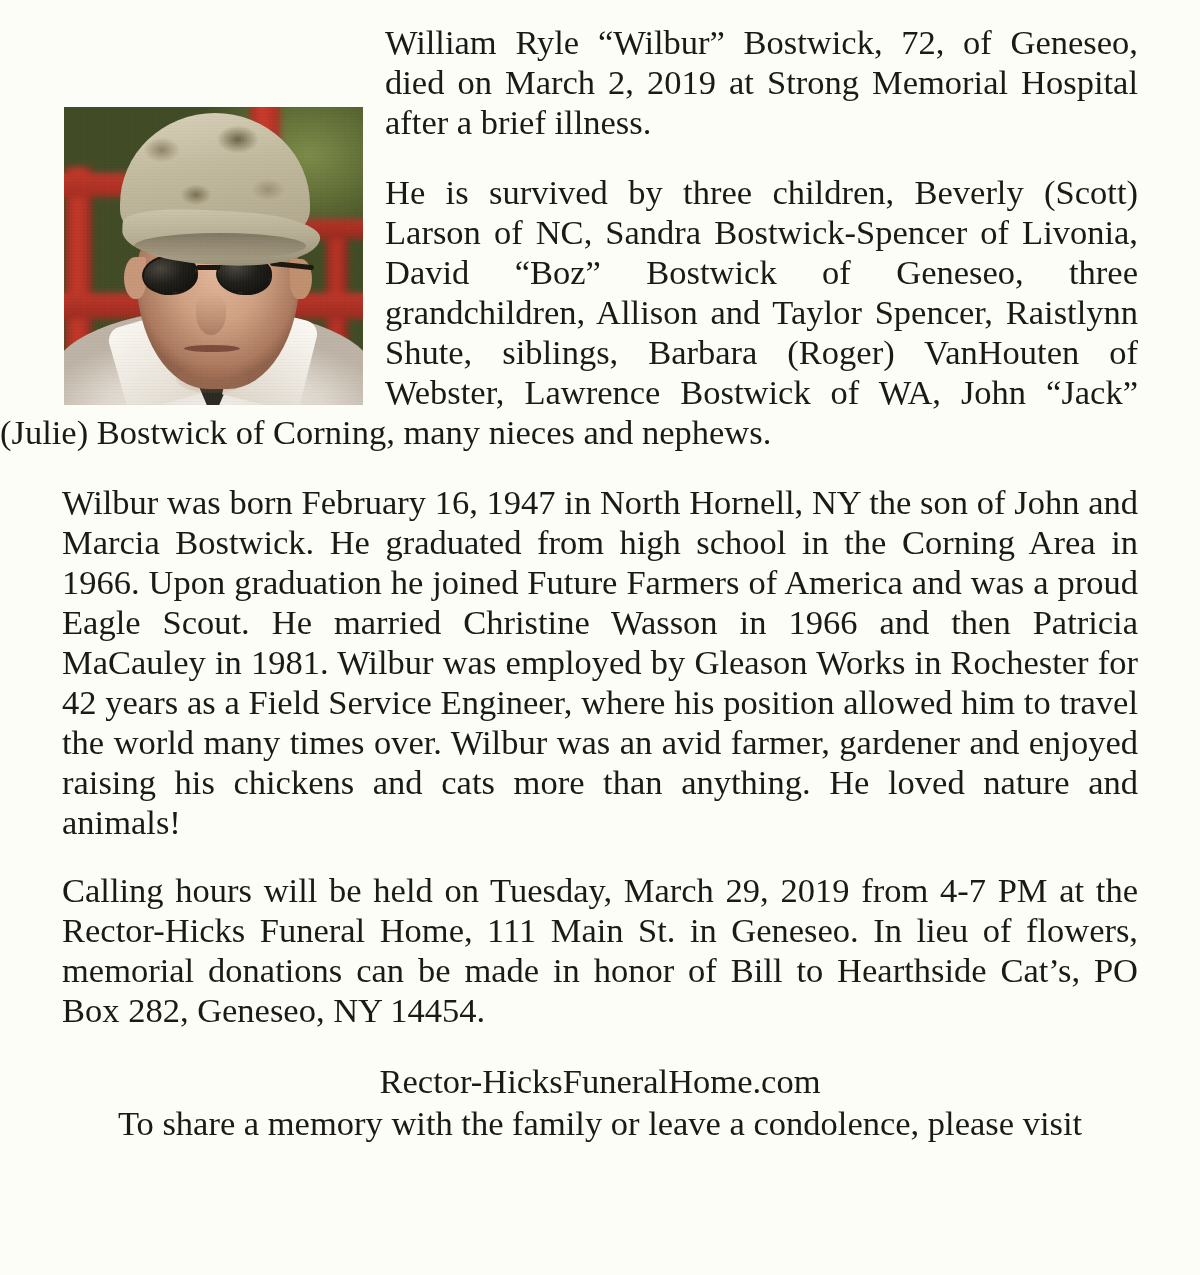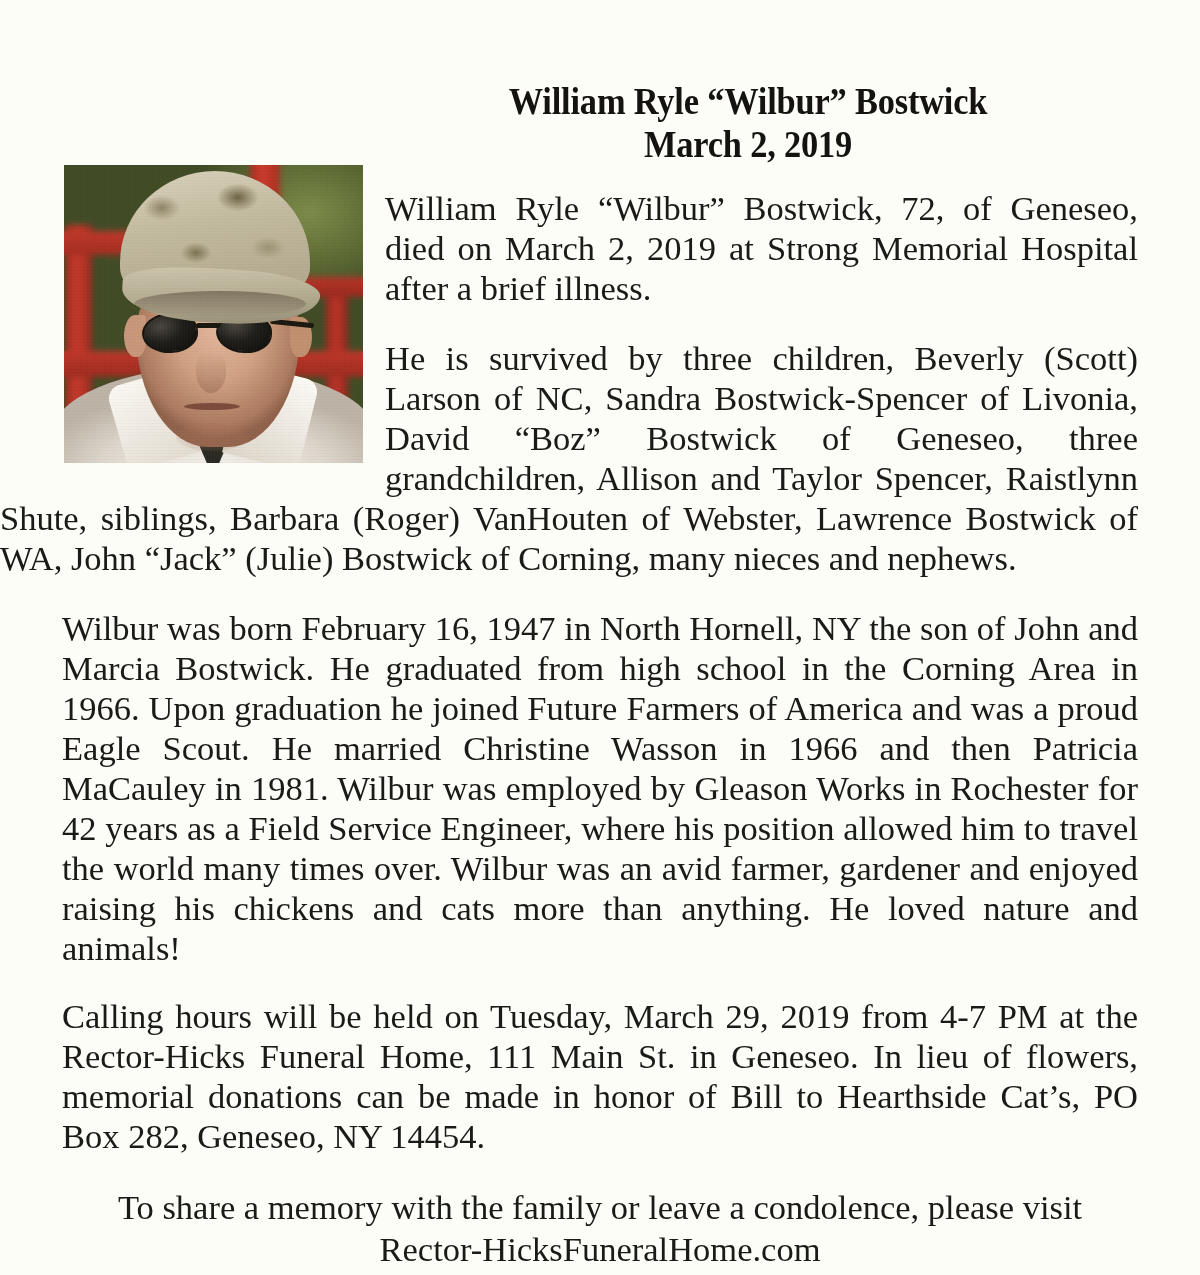--- a/index.html
+++ b/index.html
@@ -299,35 +299,31 @@
     <div class="lensR"></div>
     <div class="bridge"></div>
     <div class="templeR"></div>
 
     <div class="cap"></div>
     <div class="brim"></div>
     <div class="capshadow"></div>
     <div class="grain"></div>
   </figure>
 
-  <header class="headerblock">
-    <div class="deceased-name">William Ryle “Wilbur” Bostwick</div>
-    <div class="death-date">March 2, 2019</div>
-  </header>
 
   <section class="obit-body">
     <p class="p-intro">William Ryle “Wilbur” Bostwick, 72, of Geneseo, died on March 2, 2019 at Strong Memorial Hospital after a brief illness.</p>
 
     <p class="p-survivors">He is survived by three children, Beverly (Scott) Larson of NC, Sandra Bostwick-Spencer of Livonia, David “Boz” Bostwick of Geneseo, three grandchildren, Allison and Taylor Spencer, Raistlynn Shute, siblings, Barbara (Roger) VanHouten of Webster, Lawrence Bostwick of WA, John “Jack” (Julie) Bostwick of Corning, many nieces and nephews.</p>
 
     <div class="spacer-clear"></div>
 
     <p class="p-life">Wilbur was born February 16, 1947 in North Hornell, NY the son of John and Marcia Bostwick. He graduated from high school in the Corning Area in 1966. Upon graduation he joined Future Farmers of America and was a proud Eagle Scout. He married Christine Wasson in 1966 and then Patricia MaCauley in 1981. Wilbur was employed by Gleason Works in Rochester for 42 years as a Field Service Engineer, where his position allowed him to travel the world many times over. Wilbur was an avid farmer, gardener and enjoyed raising his chickens and cats more than anything. He loved nature and animals!</p>
 
     <p class="p-services">Calling hours will be held on Tuesday, March 29, 2019 from 4-7 PM at the Rector-Hicks Funeral Home, 111 Main St. in Geneseo. In lieu of flowers, memorial donations can be made in honor of Bill to Hearthside Cat’s, PO Box 282, Geneseo, NY 14454.</p>
 
     <p class="p-closing">
+      <span class="line">Rector-HicksFuneralHome.com</span>
       <span class="line">To share a memory with the family or leave a condolence, please visit</span>
-      <span class="line">Rector-HicksFuneralHome.com</span>
     </p>
   </section>
 
 </div>
 
 </body></html>

